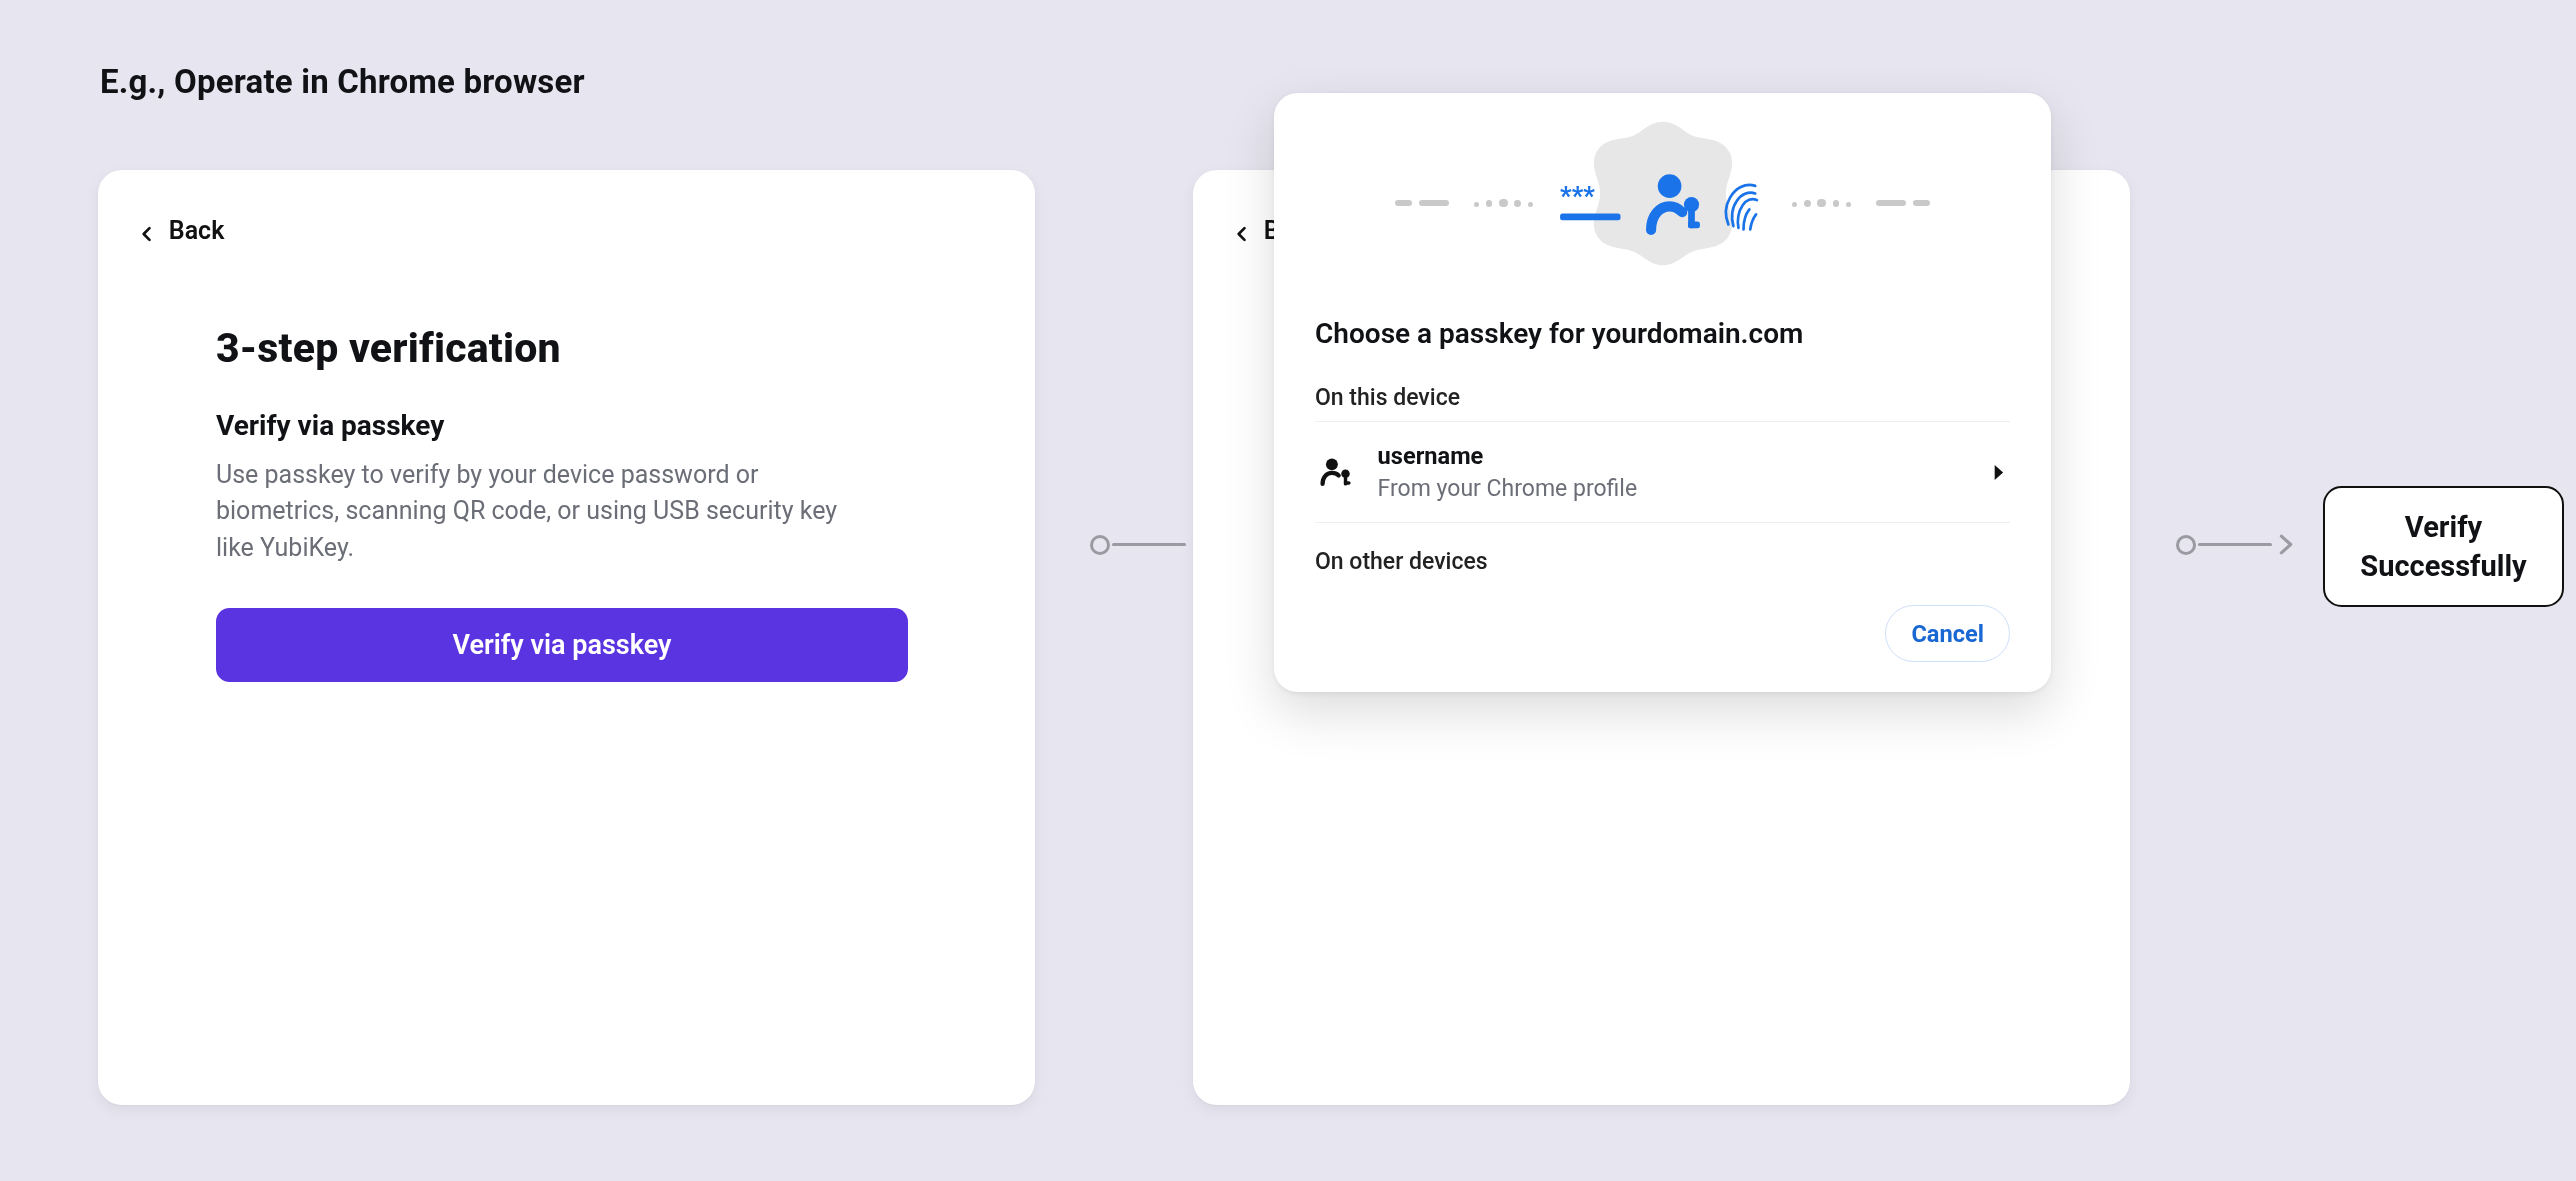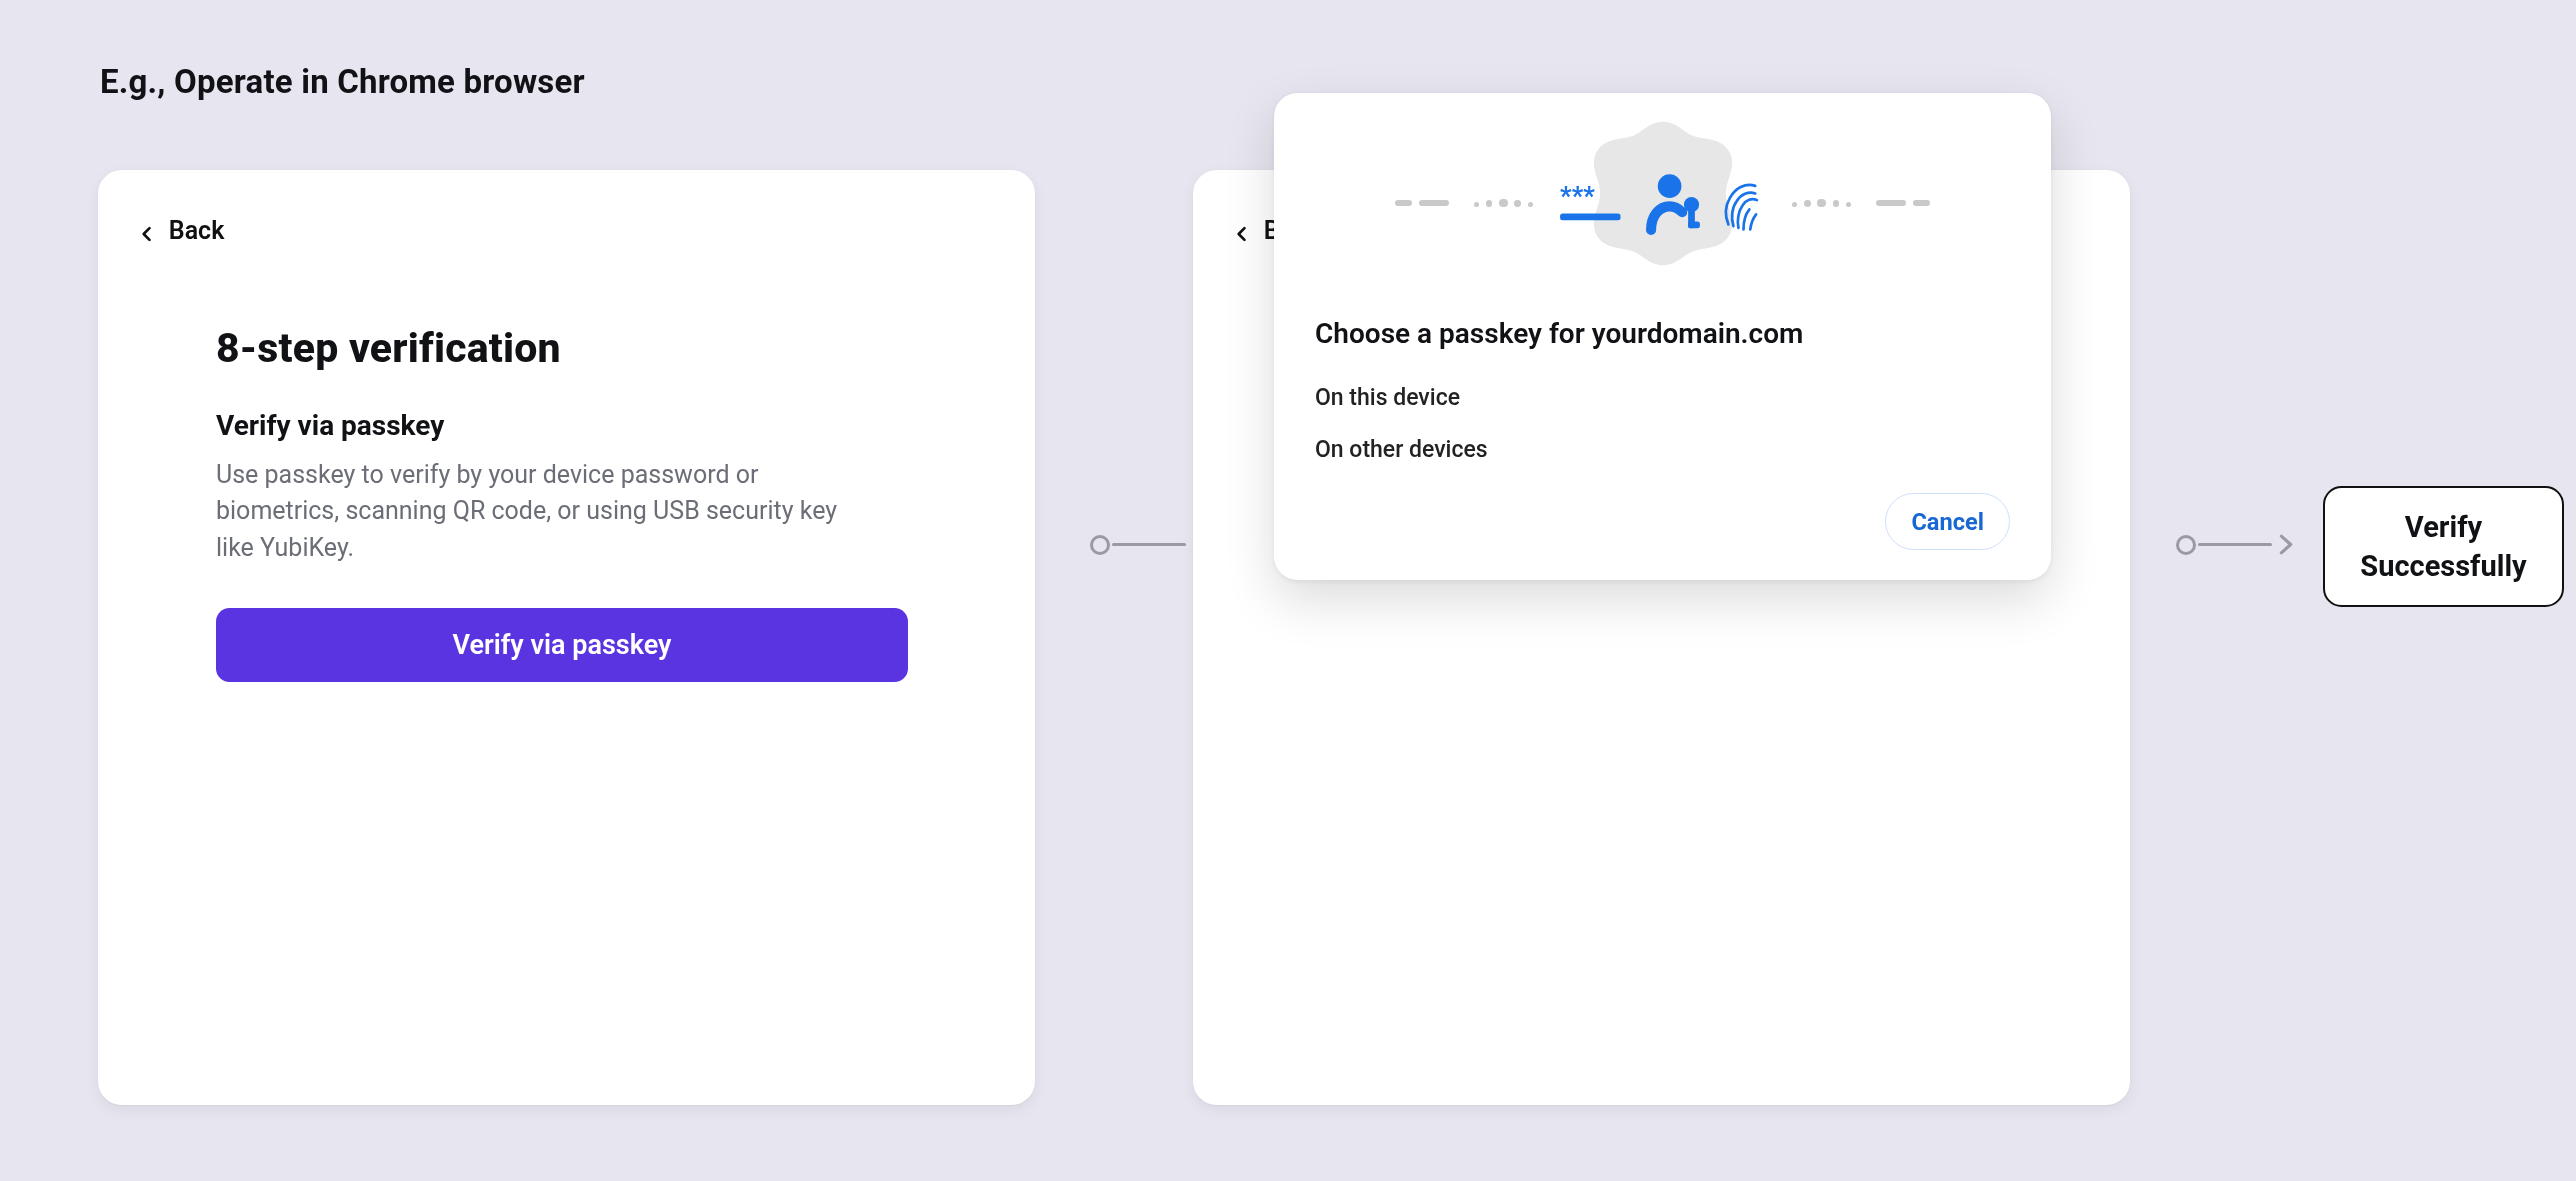--- a/index.html
+++ b/index.html
@@ -90,21 +90,21 @@
   <div class="card card-1">
     <div class="back">
       <span class="chev">
         <svg viewBox="0 0 24 24" fill="none" stroke="currentColor" stroke-width="3.2" stroke-linecap="round" stroke-linejoin="round">
             <polyline points="15 5 8 12 15 19"></polyline>
           </svg>
       </span>
       <span>Back</span>
     </div>
     <div class="inner">
-      <h1 class="title">8-step verification</h1>
+      <h1 class="title">3-step verification</h1>
       <h2 class="sub">Verify via passkey</h2>
       <p class="desc">Use passkey to verify by your device password or biometrics, scanning QR code, or using USB security key like YubiKey.</p>
       <div class="cta">
         <span>Verify via passkey</span>
       </div>
     </div>
   </div>
 
   <div class="arrow arrow-1">
     <span class="start"></span>
@@ -186,20 +186,40 @@
             <span class="dash s"></span>
           </div>
       </div>
     </div>
 
     <div class="dlg-title">
       <span>Choose a passkey for </span><span>yourdomain.com</span>
     </div>
 
     <div class="section-label">On this device</div>
+    <div class="row">
+      <span class="icon">
+        <svg viewBox="0 0 40 40" fill="#111">
+            <circle cx="14" cy="11" r="7"></circle>
+            <path d="M3 34c0-8 5-13 11-13 3 0 6 1 8 3" stroke="#111" stroke-width="5" fill="none" stroke-linecap="round"></path>
+            <circle cx="30" cy="22" r="5"></circle>
+            <rect x="28" y="25" width="4" height="11" rx="2"></rect>
+            <rect x="28" y="31" width="8" height="4" rx="2"></rect>
+          </svg>
+      </span>
+      <div class="info">
+        <div class="line1">username</div>
+        <div class="line2">From your Chrome profile</div>
+      </div>
+      <span class="go">
+        <svg width="11.8" height="17" viewBox="0 0 14 20">
+            <polygon points="2,1 12,10 2,19" fill="#111"></polygon>
+          </svg>
+      </span>
+    </div>
 
     <div class="section-label" style="margin-top:25px">On other devices</div>
 
     <div class="dlg-actions">
       <button class="cancel">
         <span>Cancel</span>
       </button>
     </div>
   </div>
 

